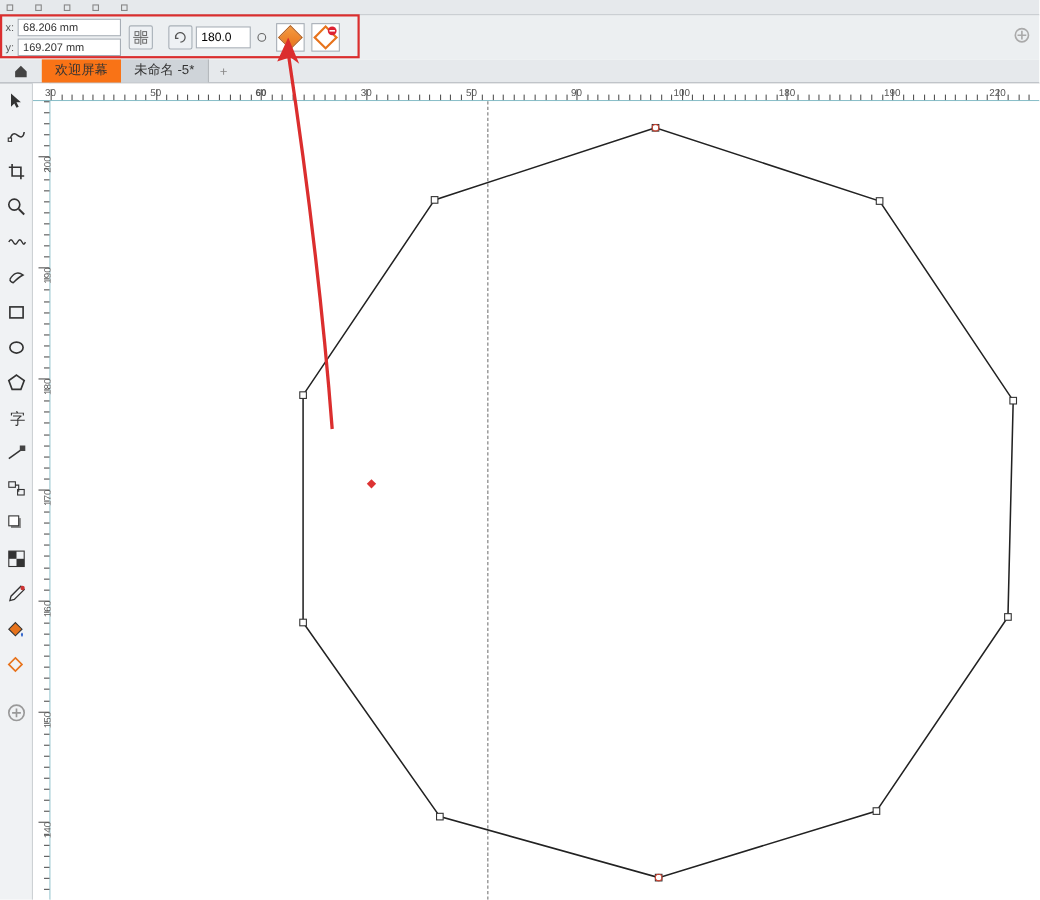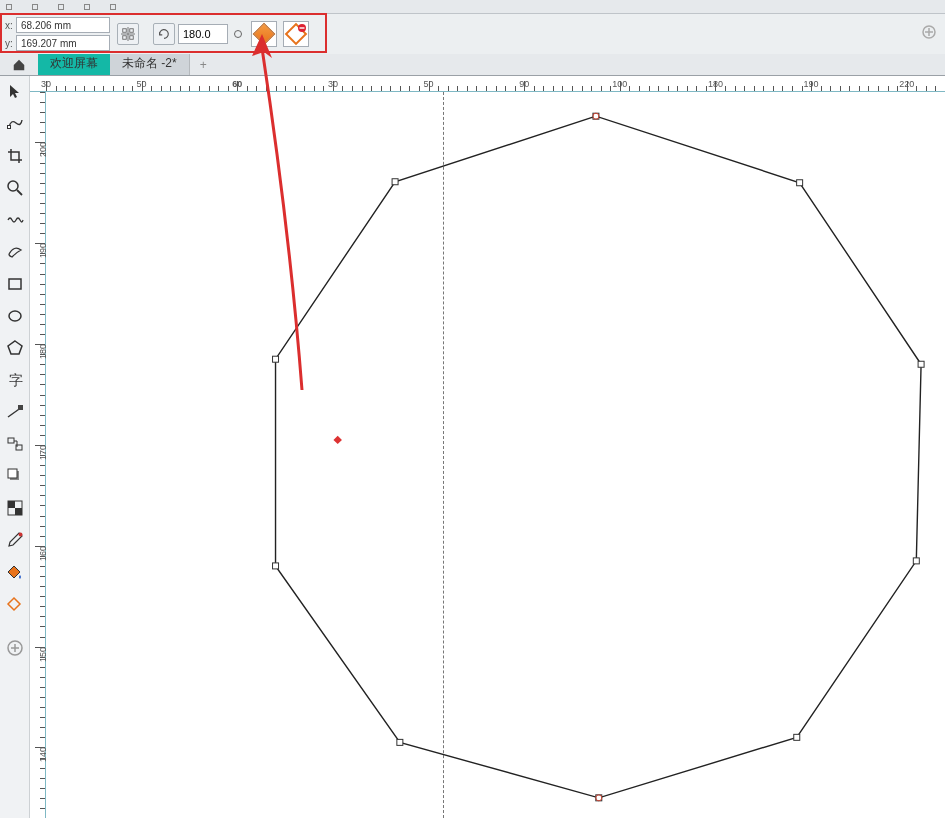--- a/index.html
+++ b/index.html
@@ -16,21 +16,21 @@
 .mini-btn svg{width:14px;height:14px}
 .angle-input{width:50px;height:20px;border:1px solid #a6adb5;background:#fff;font-size:11px;padding-left:4px}
 .diamond-btn{width:26px;height:26px;background:#fff;border:1px solid #a6adb5;display:flex;align-items:center;justify-content:center;margin:0 3px}
 .diamond-btn.active{background:#fff}
 .diamond{width:16px;height:16px;transform:rotate(45deg);background:linear-gradient(135deg,#f59a40,#e7731c);border:1px solid #b15812}
 .diamond.outline{background:#fff;border:2px solid #e7731c}
 .circle-glyph{width:8px;height:8px;border:1px solid #666;border-radius:50%;margin:0 6px}
 .tabs{height:22px;background:#e6e9ec;display:flex;align-items:flex-end;border-bottom:1px solid #9aa0a6}
 .tab{padding:3px 12px;display:flex;align-items:center;gap:5px;font-size:12px;color:#333}
 .tab.home svg{width:14px;height:14px}
-.tab.welcome{background:#14b8a6}
+.tab.welcome{background:#f97316}
 .tab.file{background:#cfd4d9;border-right:1px solid #b5b9bd}
 .tab.add{padding:3px 10px;color:#888}
 .workspace{display:flex;height:742px}
 .toolbox{width:30px;background:#f0f2f4;border-right:1px solid #cdd1d4;display:flex;flex-direction:column;align-items:center;padding-top:4px;gap:8px}
 .tool{width:24px;height:24px;display:flex;align-items:center;justify-content:center;border-radius:2px}
 .tool svg{width:18px;height:18px}
 .tool.add-circle{margin-top:12px;color:#888}
 .canvas-wrap{flex:1;position:relative;background:#fff}
 .hruler{position:absolute;left:0;top:0;right:0;height:16px;background:#fff;border-bottom:1px solid #7fb8c4}
 .hruler .tick{position:absolute;bottom:0;width:1px;height:5px;background:#555}
@@ -111,21 +111,21 @@
 <div class="tabs">
   <div class="tab home">
     <svg viewBox="0 0 16 16">
         <path d="M2 8 L8 2 L14 8 L14 14 L2 14 Z" fill="#444"></path>
       </svg>
   </div>
   <div class="tab welcome">
       <span>欢迎屏幕</span>
     </div>
   <div class="tab file">
-      <span>未命名 -2*</span>
+      <span>未命名 -5*</span>
     </div>
   <div class="tab add">
       <span>+</span>
     </div>
 </div>
 
 <div class="workspace">
   <div class="toolbox">
     <div class="tool">
         <svg viewBox="0 0 18 18">

